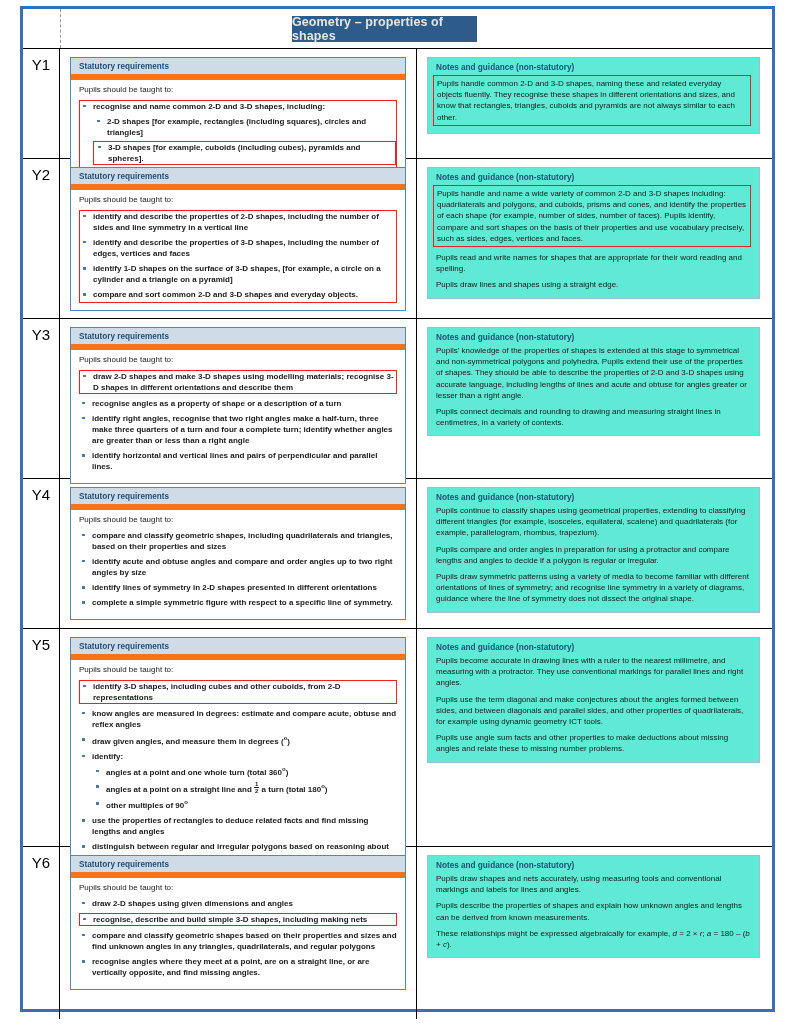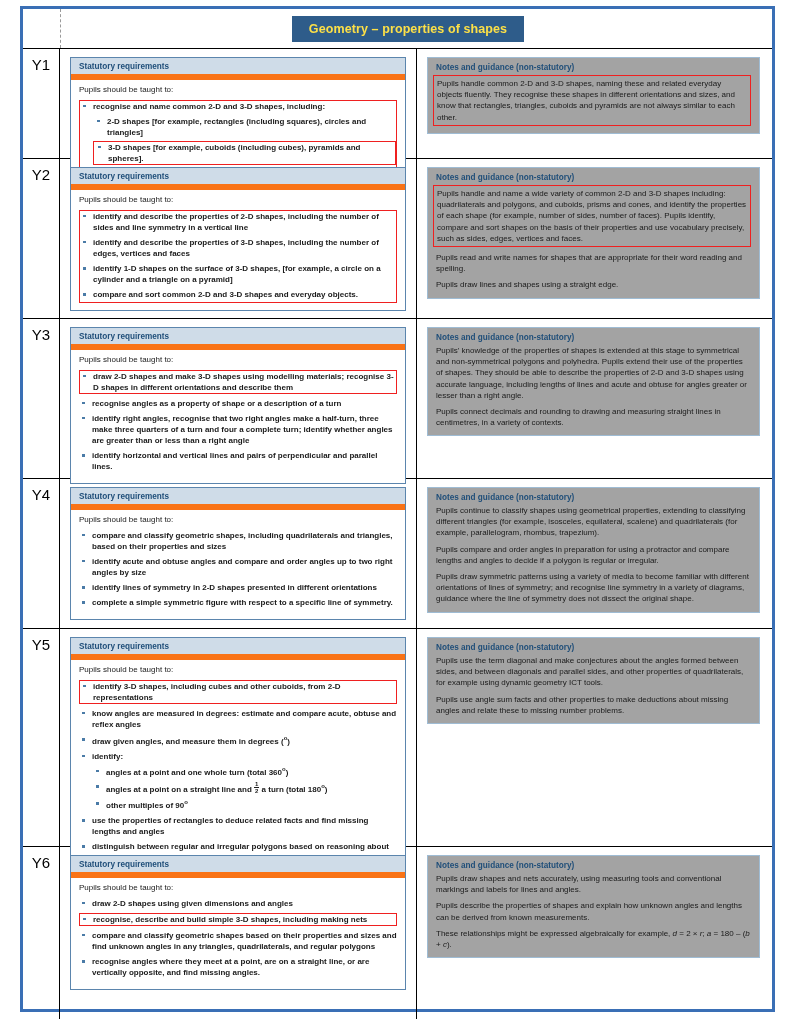--- a/index.html
+++ b/index.html
@@ -30,24 +30,24 @@
     border-bottom: 1.5px solid #000;
   }
   .title-dashed {
     position: absolute;
     left: 37px; top: 0; bottom: 0;
     border-left: 1px dashed #9a9a9a;
   }
   .doc-title {
     position: absolute;
     left: 269px; top: 7px;
-    width: 232px; height: 26px;
+    width: 185px; height: 26px;
     background: #2c5party;
     background: #2e5c8a;
-    color: #fde047;
+    color: #e5e5e5;
     font-size: 12.5px;
     font-weight: bold;
     display: flex;
     align-items: center;
     justify-content: center;
     letter-spacing: .1px;
   }
 
   
   .year-row {
@@ -94,21 +94,21 @@
     font-size: 8.2px;
     font-weight: bold;
     padding: 4px 8px 3px 8px;
   }
   .stat-body {
     padding: 5px 8px 7px 8px;
   }
 
   .notes-box {
     border: 1px solid #9fbcd4;
-    background: #a3a3a3;
+    background: #5eead4;
     padding: 5px 8px 7px 8px;
   }
   .notes-head {
     color: #1f4e79;
     font-size: 8.2px;
     font-weight: bold;
     margin-bottom: 3px;
   }
 
   
@@ -328,20 +328,21 @@
                   </ul></li>
                 <li class="li-item"><span>use the properties of rectangles to deduce related facts and find missing lengths and angles</span></li>
                 <li class="li-item"><span>distinguish between regular and irregular polygons based on reasoning about equal sides and angles.</span></li>
               </ul>
             </div>
           </div>
         </div>
         <div class="notes-cell">
           <div class="notes-box">
             <div class="notes-head">Notes and guidance (non-statutory)</div>
+            <p class="note-p">Pupils become accurate in drawing lines with a ruler to the nearest millimetre, and measuring with a protractor. They use conventional markings for parallel lines and right angles.</p>
             <p class="note-p">Pupils use the term diagonal and make conjectures about the angles formed between sides, and between diagonals and parallel sides, and other properties of quadrilaterals, for example using dynamic geometry ICT tools.</p>
             <p class="note-p">Pupils use angle sum facts and other properties to make deductions about missing angles and relate these to missing number problems.</p>
           </div>
         </div>
       </div>
       <div class="year-row" style="height:172px">
         <div class="year-label-cell">
           <div class="year-label">Y6</div>
         </div>
         <div class="stat-cell">

